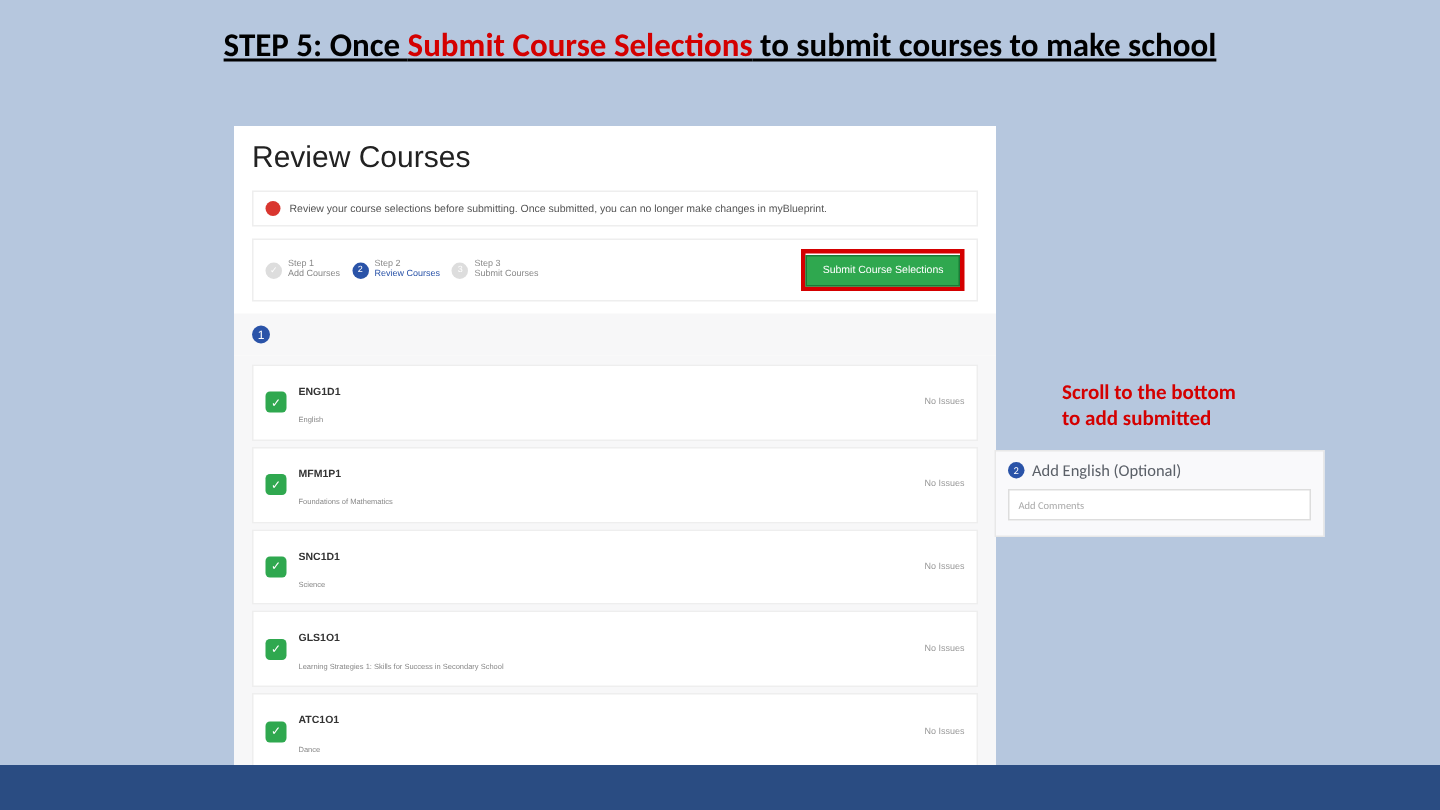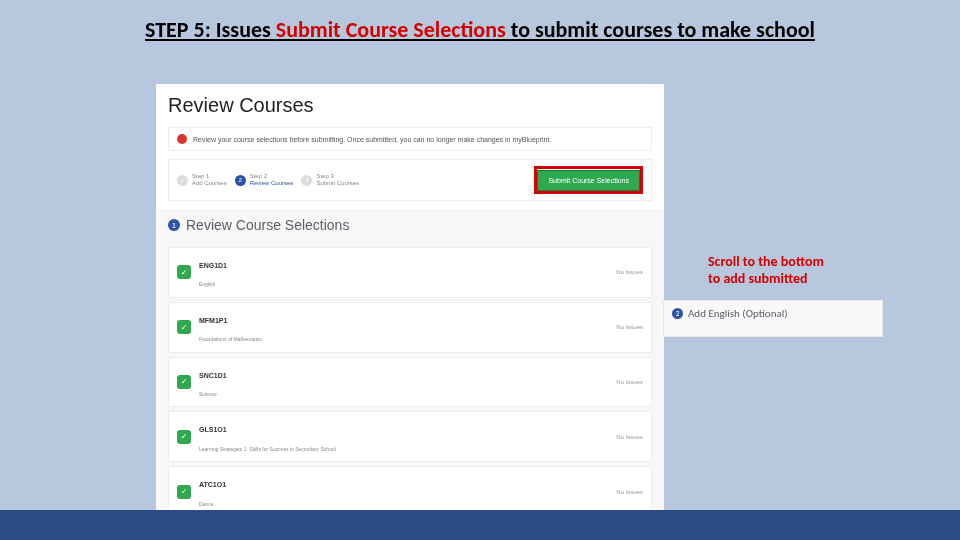--- a/index.html
+++ b/index.html
@@ -200,21 +200,21 @@
     width: 960px;
     height: 30px;
     background: #2a4c82;
   }
 </style>
 </head>
 <body>
 
 <h1 class="slide-title">
   <u>
-    <span>STEP 5: Issues </span><span class="red">Submit Course Selections</span><span> to submit courses to make school</span>
+    <span>STEP 5: Once </span><span class="red">Submit Course Selections</span><span> to submit courses to make school</span>
   </u>
 </h1>
 
 <div class="app">
   <div class="app-header">
     <h1>Review Courses</h1>
   </div>
 
   <div class="warning-bar">
     <span class="dot"></span>
@@ -243,21 +243,20 @@
         <span class="label">Submit Courses</span>
       </span>
     </div>
     <div class="submit-wrap">
       <button class="submit-btn">Submit Course Selections</button>
     </div>
   </div>
 
   <div class="section-title">
     <span class="num">1</span>
-    <h2>Review Course Selections</h2>
   </div>
 
   <div class="course-list">
 
     <div class="course-row">
       <span class="check">✓</span>
       <span class="info">
         <span class="code">ENG1D1</span><br>
         <span class="name">English</span>
       </span>
@@ -310,15 +309,18 @@
 <div class="annotation">
   <span>Scroll to the bottom</span><br>
   <span>to add submitted</span>
 </div>
 
 <div class="comments-panel">
   <div class="head">
     <span class="num">2</span>
     <h3>Add English (Optional)</h3>
   </div>
+  <div class="input" placeholder="Add Comments">
+    <span>Add Comments</span>
+  </div>
 </div>
 
 <div class="bottom-bar"></div>
 
 </body></html>

